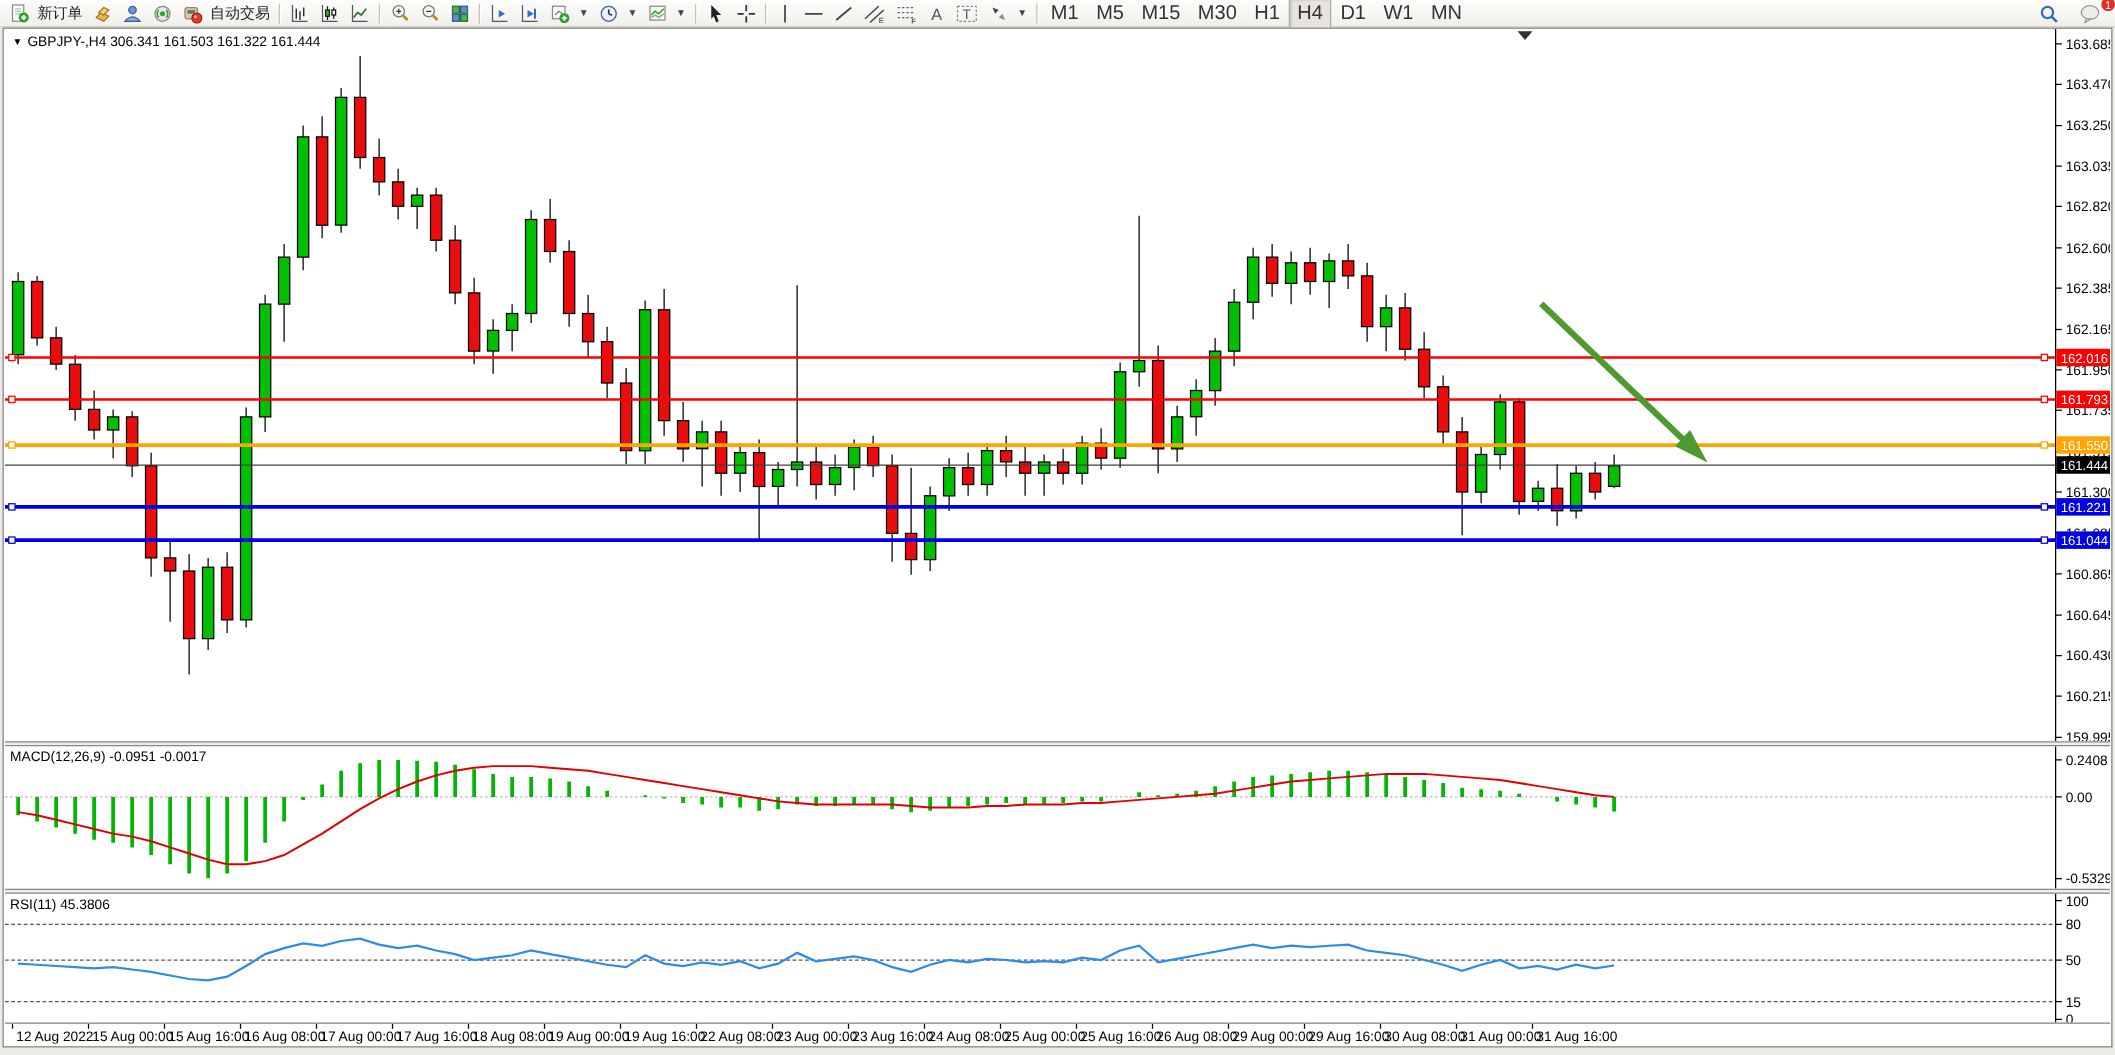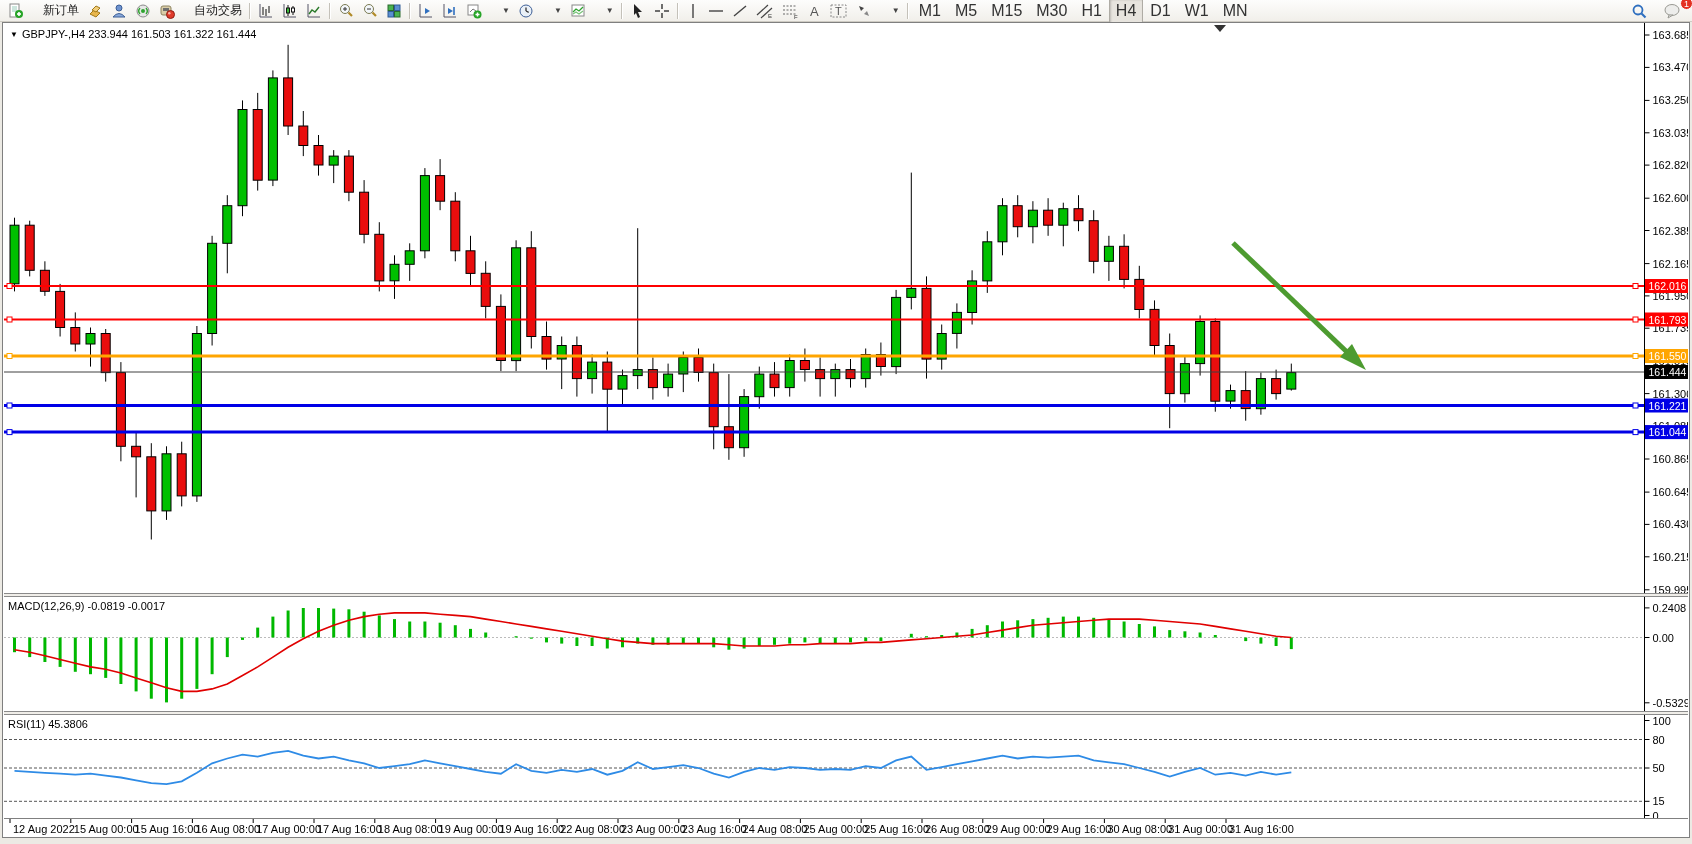--- a/index.html
+++ b/index.html
@@ -1,19 +1,19 @@
 <!DOCTYPE html>
 <html><head>
 <meta charset="utf-8">
 <style>
   *{margin:0;padding:0;box-sizing:border-box}
   html,body{width:1692px;height:844px;overflow:hidden}
   body{position:relative;background:#ECEAE4;font-family:"Liberation Sans",sans-serif;font-size:12px;color:#222}
   .toolbar{position:absolute;left:0;top:0;width:1692px;height:22px;background:linear-gradient(#FDFDFC,#F1EFEA);border-bottom:1px solid #CFCCC4;display:flex;align-items:center;padding-left:4px}
-  .tbtn{height:20px;display:flex;align-items:center;gap:19px;padding:0 4px;cursor:default;white-space:nowrap}
+  .tbtn{height:20px;display:flex;align-items:center;gap:6px;padding:0 4px;cursor:default;white-space:nowrap}
   .tbtn svg{display:block}
   .sep{width:0;height:16px;border-left:1px solid #C4C1B9;border-right:1px solid #FFF;margin:0 3px}
   .caret{font-size:8px;color:#444;margin-left:1px}
   .tf{font-size:16px;color:#333;padding:3px 6px;border:1px solid transparent;border-radius:2px}
   .tf.active{background:#E7E4DE;border:1px solid #AFACA5;box-shadow:inset 1px 1px 2px rgba(0,0,0,.18)}
   .tright-icons{position:absolute;right:6px;top:0;height:22px;display:flex;align-items:center;gap:8px}
   .badge{position:absolute;top:-4px;right:-7px;background:#E33022;color:#fff;border-radius:7px;min-width:13px;height:13px;font-size:9px;line-height:13px;text-align:center;border:1px solid #fff}
   .chart-window{position:absolute;left:2px;top:22px;width:1688px;height:816px;background:#fff;border:1px solid #7F7F7F}
   .lyr{position:absolute;left:4px;width:1684px}
   #main-svg{top:23px;height:570px}
@@ -724,15 +724,15 @@
       <text x="1042.6" y="14" font-size="11" fill="#000">29 Aug 16:00</text>
       <line x1="1100.4" y1="0" x2="1100.4" y2="4" stroke="#000"></line>
       <text x="1103.4" y="14" font-size="11" fill="#000">30 Aug 08:00</text>
       <line x1="1161.2" y1="0" x2="1161.2" y2="4" stroke="#000"></line>
       <text x="1164.2" y="14" font-size="11" fill="#000">31 Aug 00:00</text>
       <line x1="1222.0" y1="0" x2="1222.0" y2="4" stroke="#000"></line>
       <text x="1225.0" y="14" font-size="11" fill="#000">31 Aug 16:00</text>
     </g>
   </svg>
 
-<div class="pane-label" id="chart-title"><span class="tri">▼</span><span>GBPJPY-,H4  233.944 161.503 161.322 161.444</span></div>
-<div class="pane-label" id="macd-label">MACD(12,26,9) -0.0819 -0.0017</div>
+<div class="pane-label" id="chart-title"><span class="tri">▼</span><span>GBPJPY-,H4  306.341 161.503 161.322 161.444</span></div>
+<div class="pane-label" id="macd-label">MACD(12,26,9) -0.0951 -0.0017</div>
 <div class="pane-label" id="rsi-label">RSI(11) 45.3806</div>
 
 </body></html>

